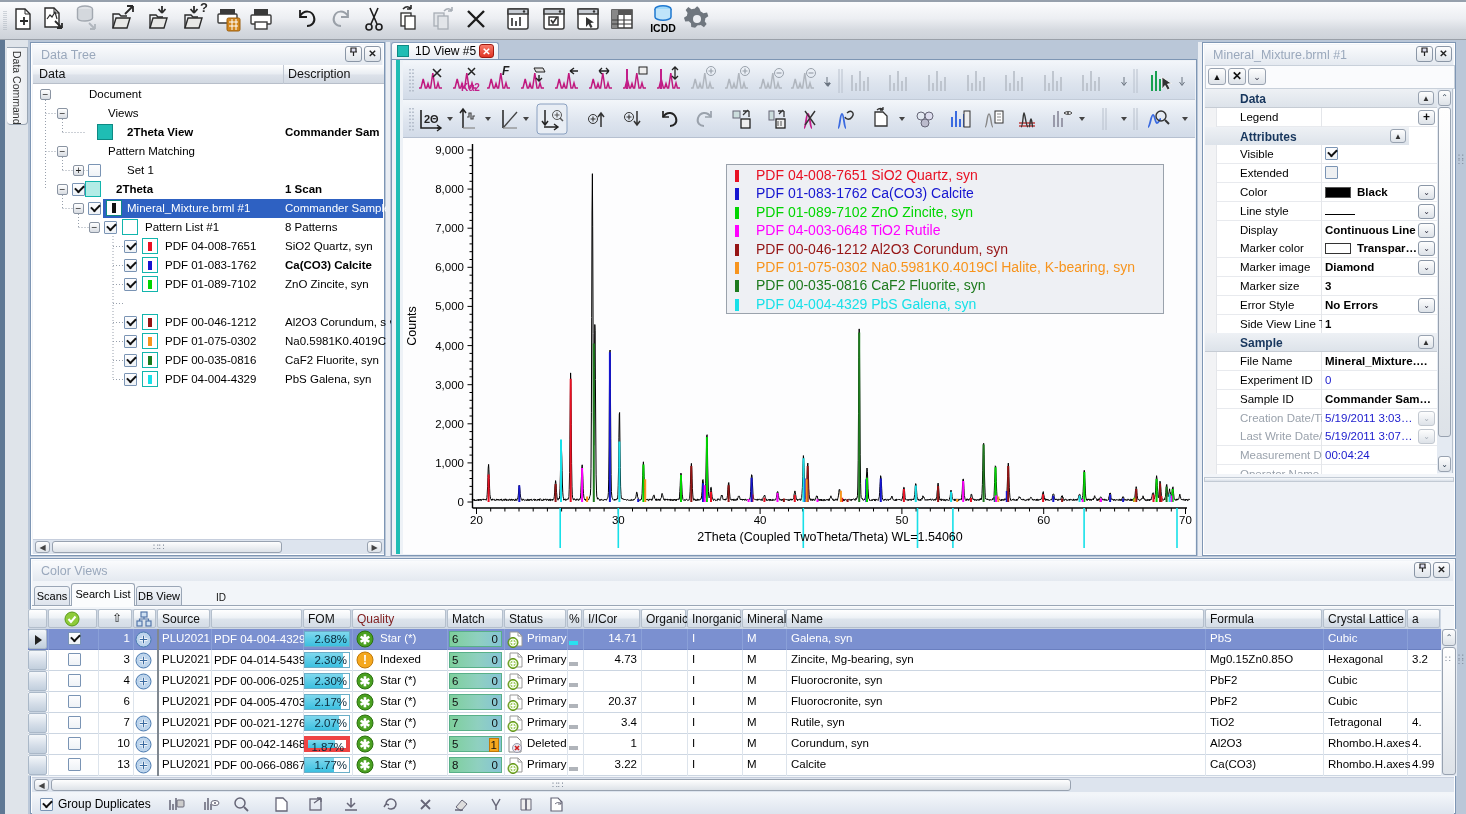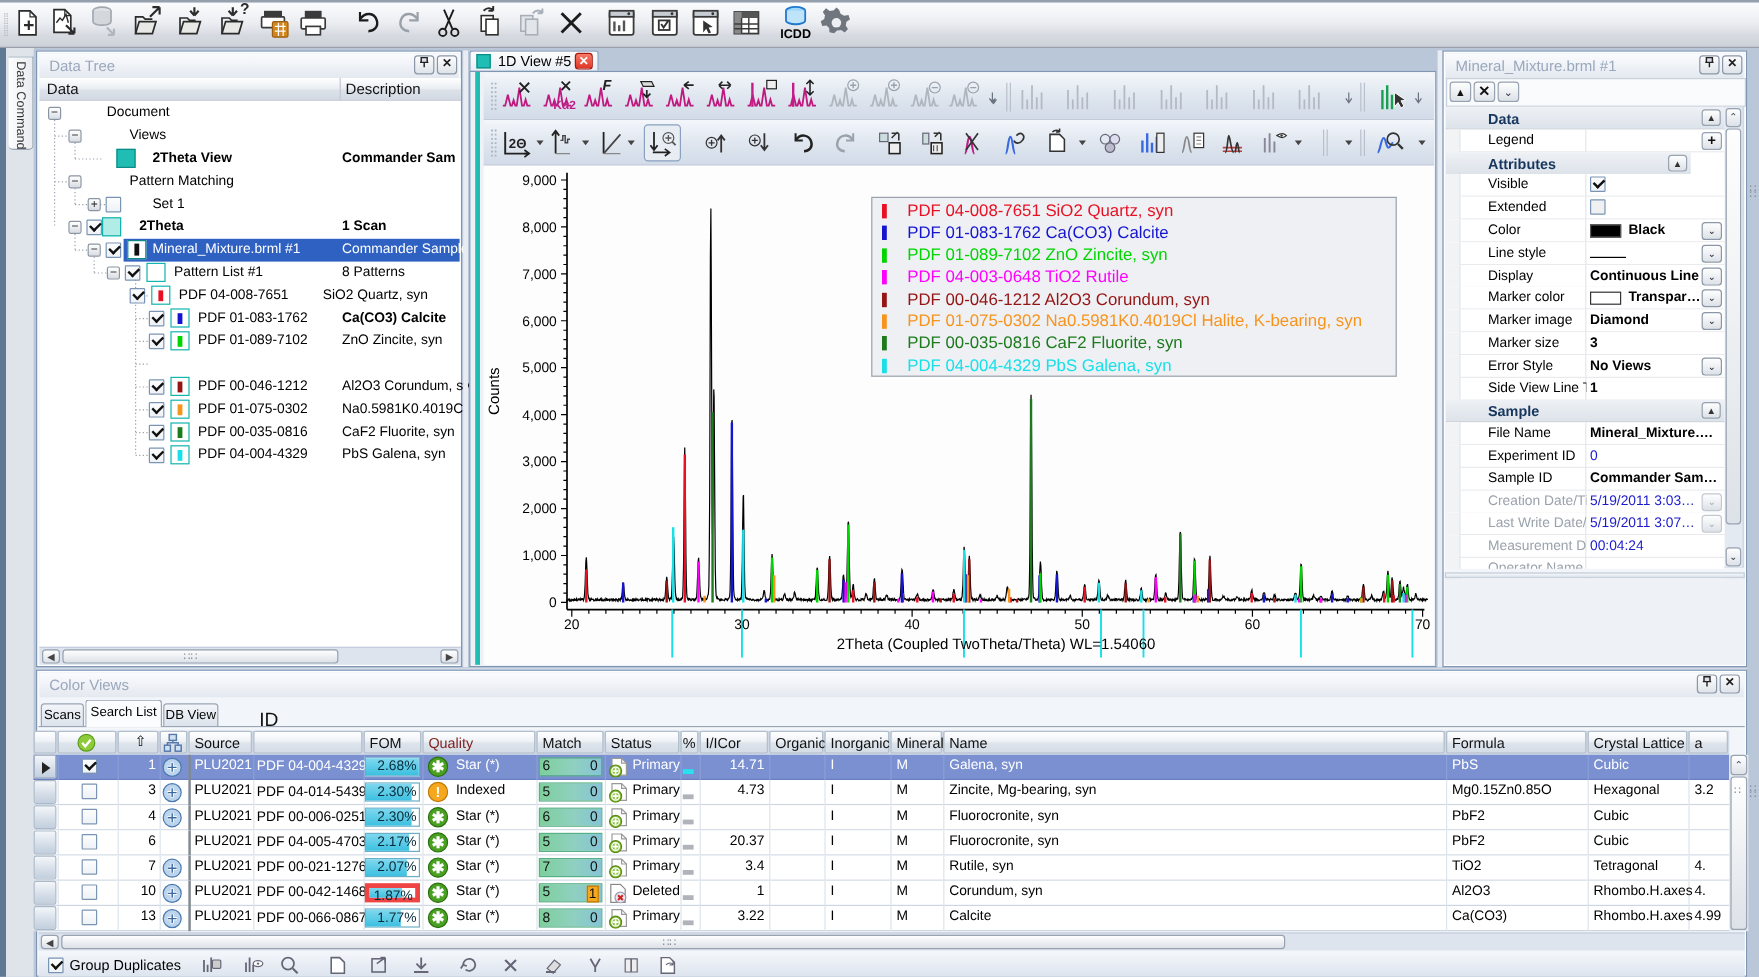--- a/index.html
+++ b/index.html
@@ -221,21 +221,21 @@
       <span style="position:absolute;left:95px;font-weight:normal;color:#fff;white-space:nowrap">Mineral_Mixture.brml #1</span>
       <span style="position:absolute;left:253px;font-weight:normal;color:#fff;white-space:nowrap">Commander Sample</span>
     </div>
 <div class="abs" style="left:32px;top:218px;width:351px;height:19px;font-size:11.5px;line-height:19px">
       <div class="exp" style="left:57px">−</div>
       <div class="chk on" style="left:72px"></div>
       <div class="csq" style="left:90px;"></div>
       <span style="position:absolute;left:113px;font-weight:normal;color:#000;white-space:nowrap">Pattern List #1</span>
       <span style="position:absolute;left:253px;font-weight:normal;color:#000;white-space:nowrap">8 Patterns</span>
     </div>
-<div class="abs" style="left:16px;top:237px;width:351px;height:19px;font-size:11.5px;line-height:19px">
+<div class="abs" style="left:32px;top:237px;width:351px;height:19px;font-size:11.5px;line-height:19px">
       <div class="chk on" style="left:92px"></div>
       <div class="csq" style="left:110px;">
         <div class="cbar" style="background:#e81123"></div>
       </div>
       <span style="position:absolute;left:133px;font-weight:normal;color:#000;white-space:nowrap">PDF 04-008-7651</span>
       <span style="position:absolute;left:253px;font-weight:normal;color:#000;white-space:nowrap">SiO2 Quartz, syn</span>
     </div>
 <div class="abs" style="left:32px;top:256px;width:351px;height:19px;font-size:11.5px;line-height:19px">
       <div class="chk on" style="left:92px"></div>
       <div class="csq" style="left:110px;">
@@ -628,21 +628,21 @@
     <div class="abs" style="left:1205px;top:277px;width:232px;height:19px;border-bottom:1px solid #e8eaee;background:#fff">
       <div style="position:absolute;left:0;top:0;width:12px;height:19px;background:#f2f3f5;border-right:1px solid #e4e6ea"></div>
       <div style="position:absolute;left:116px;top:0;width:1px;height:19px;background:#e4e6ea"></div>
       <span style="position:absolute;left:35px;top:3px;font-size:11.5px;color:#000;white-space:nowrap;max-width:82px;overflow:hidden;display:inline-block">Marker size</span>
       <span style="position:absolute;left:120px;top:3px;font-size:11.5px;font-weight:bold;color:#000;white-space:nowrap">3</span>
     </div>
     <div class="abs" style="left:1205px;top:296px;width:232px;height:19px;border-bottom:1px solid #e8eaee;background:#fff">
       <div style="position:absolute;left:0;top:0;width:12px;height:19px;background:#f2f3f5;border-right:1px solid #e4e6ea"></div>
       <div style="position:absolute;left:116px;top:0;width:1px;height:19px;background:#e4e6ea"></div>
       <span style="position:absolute;left:35px;top:3px;font-size:11.5px;color:#000;white-space:nowrap;max-width:82px;overflow:hidden;display:inline-block">Error Style</span>
-      <span style="position:absolute;left:120px;top:3px;font-size:11.5px;font-weight:bold;color:#000;white-space:nowrap">No Views</span>
+      <span style="position:absolute;left:120px;top:3px;font-size:11.5px;font-weight:bold;color:#000;white-space:nowrap">No Errors</span>
       <div style="position:absolute;right:2px;top:2px;width:17px;height:15px;background:linear-gradient(#fefefe,#dde2e8);border:1px solid #8a96a6;border-radius:3px;text-align:center;line-height:13px;font-size:8px;color:#334">⌄</div>
     </div>
     <div class="abs" style="left:1205px;top:315px;width:232px;height:19px;border-bottom:1px solid #e8eaee;background:#fff">
       <div style="position:absolute;left:0;top:0;width:12px;height:19px;background:#f2f3f5;border-right:1px solid #e4e6ea"></div>
       <div style="position:absolute;left:116px;top:0;width:1px;height:19px;background:#e4e6ea"></div>
       <span style="position:absolute;left:35px;top:3px;font-size:11.5px;color:#000;white-space:nowrap;max-width:82px;overflow:hidden;display:inline-block">Side View Line Th</span>
       <span style="position:absolute;left:120px;top:3px;font-size:11.5px;font-weight:bold;color:#000;white-space:nowrap">1</span>
     </div>
     <div class="abs" style="left:1205px;top:333px;width:232px;height:19px;background:linear-gradient(#eef1f5,#dde3ea);border-bottom:1px solid #c6ccd4">
       <span style="position:absolute;left:35px;top:3px;font-size:12px;font-weight:bold;color:#17365d">Sample</span>
@@ -711,21 +711,21 @@
 
 <div class="abs" style="left:28px;top:609px;width:1413px;height:20px;background:#cfd8e4"></div>
     <div class="abs" style="left:28px;top:609px;width:19px;height:19px;background:linear-gradient(#ffffff,#eef2f6 45%,#dde4ec 55%,#d4dce6);border:1px solid #b4bfcc;border-radius:2px"></div>
     <div class="abs" style="left:48px;top:609px;width:49px;height:19px;background:linear-gradient(#ffffff,#eef2f6 45%,#dde4ec 55%,#d4dce6);border:1px solid #b4bfcc;border-radius:2px"></div>
     <div class="abs" style="left:98px;top:609px;width:34px;height:19px;background:linear-gradient(#ffffff,#eef2f6 45%,#dde4ec 55%,#d4dce6);border:1px solid #b4bfcc;border-radius:2px"></div>
     <div class="abs" style="left:112px;top:611px;font-size:12px;color:#111">⇧</div>
     <div class="abs" style="left:133px;top:609px;width:23px;height:19px;background:linear-gradient(#ffffff,#eef2f6 45%,#dde4ec 55%,#d4dce6);border:1px solid #b4bfcc;border-radius:2px"></div>
     <div class="abs" style="left:157px;top:609px;width:53px;height:19px;background:linear-gradient(#ffffff,#eef2f6 45%,#dde4ec 55%,#d4dce6);border:1px solid #b4bfcc;border-radius:2px"></div>
     <div class="abs" style="left:162px;top:612px;font-size:12px;color:#111;white-space:nowrap">Source</div>
     <div class="abs" style="left:211px;top:609px;width:91px;height:19px;background:linear-gradient(#ffffff,#eef2f6 45%,#dde4ec 55%,#d4dce6);border:1px solid #b4bfcc;border-radius:2px"></div>
-    <div class="abs" style="left:216px;top:592px;font-size:16px;color:#111;white-space:nowrap">ID</div>
+    <div class="abs" style="left:216px;top:592px;font-size:10px;color:#111;white-space:nowrap">ID</div>
     <div class="abs" style="left:303px;top:609px;width:48px;height:19px;background:linear-gradient(#ffffff,#eef2f6 45%,#dde4ec 55%,#d4dce6);border:1px solid #b4bfcc;border-radius:2px"></div>
     <div class="abs" style="left:308px;top:612px;font-size:12px;color:#111;white-space:nowrap">FOM</div>
     <div class="abs" style="left:352px;top:609px;width:94px;height:19px;background:linear-gradient(#ffffff,#eef2f6 45%,#dde4ec 55%,#d4dce6);border:1px solid #b4bfcc;border-radius:2px"></div>
     <div class="abs" style="left:357px;top:612px;font-size:12px;color:#7f1d1d;white-space:nowrap">Quality</div>
     <div class="abs" style="left:447px;top:609px;width:56px;height:19px;background:linear-gradient(#ffffff,#eef2f6 45%,#dde4ec 55%,#d4dce6);border:1px solid #b4bfcc;border-radius:2px"></div>
     <div class="abs" style="left:452px;top:612px;font-size:12px;color:#111;white-space:nowrap">Match</div>
     <div class="abs" style="left:504px;top:609px;width:62px;height:19px;background:linear-gradient(#ffffff,#eef2f6 45%,#dde4ec 55%,#d4dce6);border:1px solid #b4bfcc;border-radius:2px"></div>
     <div class="abs" style="left:509px;top:612px;font-size:12px;color:#111;white-space:nowrap">Status</div>
     <div class="abs" style="left:567px;top:609px;width:15px;height:19px;background:linear-gradient(#ffffff,#eef2f6 45%,#dde4ec 55%,#d4dce6);border:1px solid #b4bfcc;border-radius:2px"></div>
     <div class="abs" style="left:569px;top:612px;font-size:12px;color:#111">%</div>

